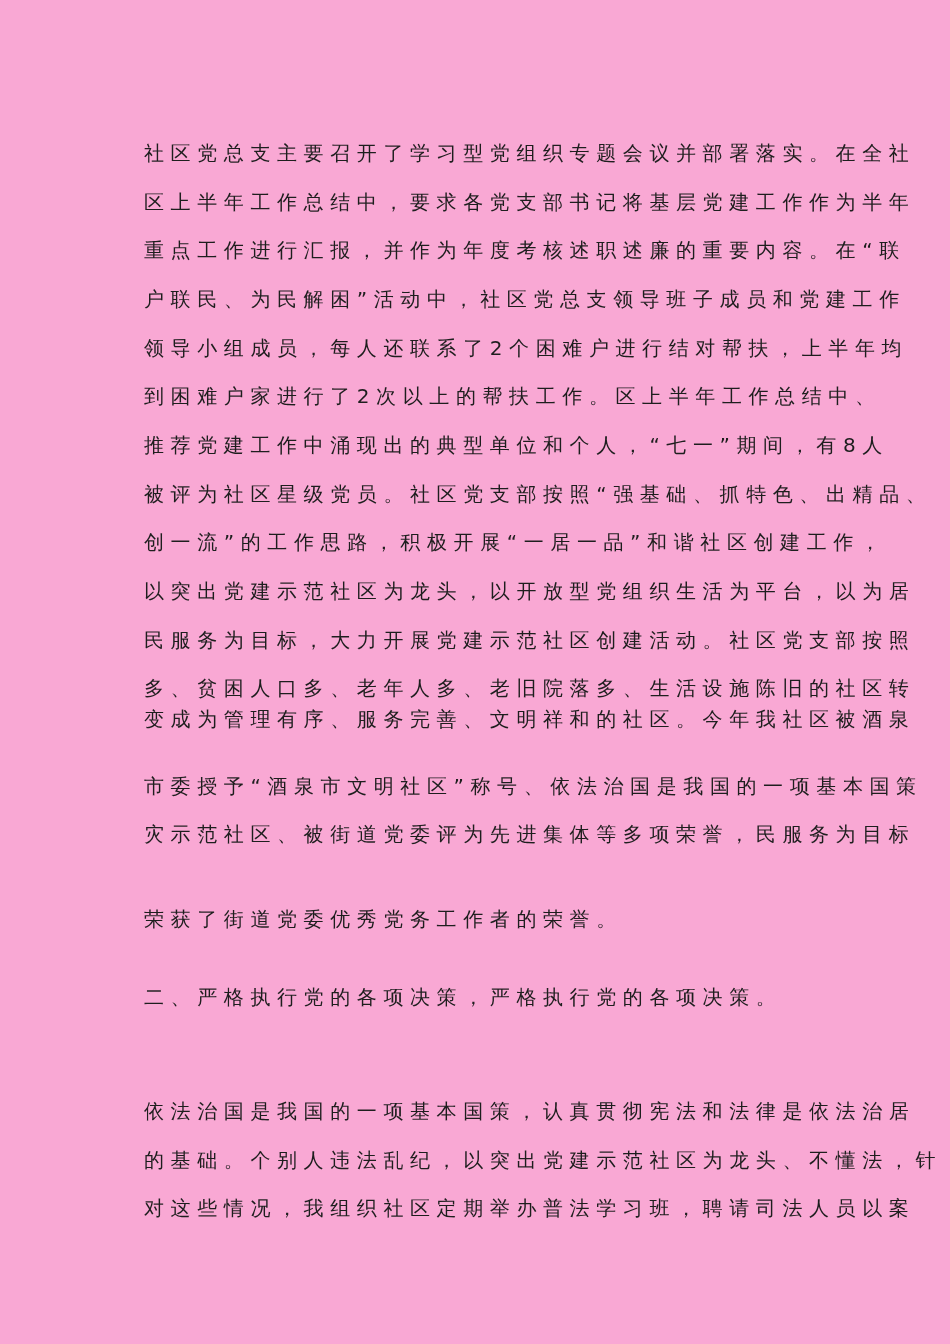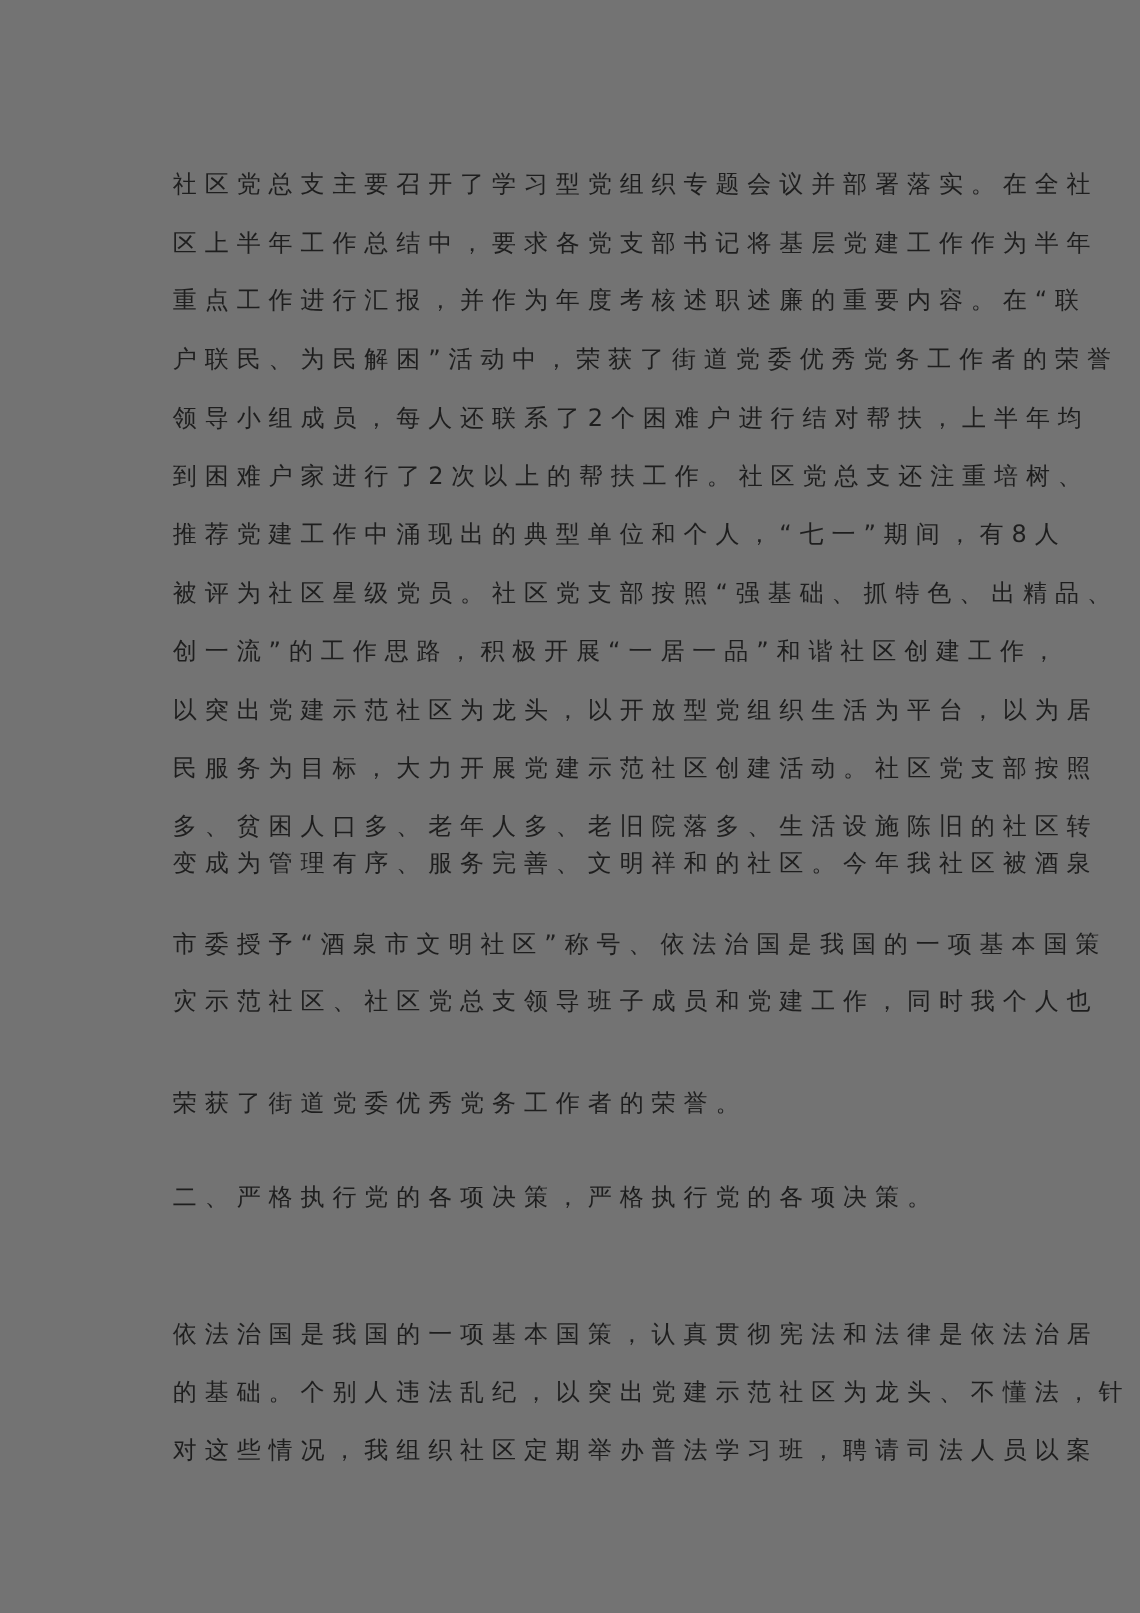--- a/index.html
+++ b/index.html
@@ -13,21 +13,21 @@
       position: relative;
       overflow: hidden;
       font-family: "DejaVu Sans", "Liberation Sans", sans-serif;
       color: #1a1a1a;
     }
     .page {
       position: absolute;
       left: 0; top: 0;
       width: 950px;
       height: 1344px;
-      background: #737373;
+      background: #f9a8d4;
     }
     .line {
       position: absolute;
       left: 144px;
       height: 30px;
       line-height: 30px;
       font-size: 20px;
       letter-spacing: 6.6px;
       white-space: nowrap;
       color: #1e1e1e;
@@ -35,32 +35,32 @@
   </style>
 </head>
 <body>
 
 <div class="page">
 
   <div>
     <div class="line" style="top:138px">社区党总支主要召开了学习型党组织专题会议并部署落实。在全社</div>
     <div class="line" style="top:187px">区上半年工作总结中，要求各党支部书记将基层党建工作作为半年</div>
     <div class="line" style="top:235px">重点工作进行汇报，并作为年度考核述职述廉的重要内容。在“联</div>
-    <div class="line" style="top:284px">户联民、为民解困”活动中，荣获了街道党委优秀党务工作者的荣誉</div>
+    <div class="line" style="top:284px">户联民、为民解困”活动中，社区党总支领导班子成员和党建工作</div>
     <div class="line" style="top:333px">领导小组成员，每人还联系了2个困难户进行结对帮扶，上半年均</div>
-    <div class="line" style="top:381px">到困难户家进行了2次以上的帮扶工作。社区党总支还注重培树、</div>
+    <div class="line" style="top:381px">到困难户家进行了2次以上的帮扶工作。区上半年工作总结中、</div>
     <div class="line" style="top:430px">推荐党建工作中涌现出的典型单位和个人，“七一”期间，有8人</div>
     <div class="line" style="top:479px">被评为社区星级党员。社区党支部按照“强基础、抓特色、出精品、</div>
     <div class="line" style="top:527px">创一流”的工作思路，积极开展“一居一品”和谐社区创建工作，</div>
     <div class="line" style="top:576px">以突出党建示范社区为龙头，以开放型党组织生活为平台，以为居</div>
     <div class="line" style="top:625px">民服务为目标，大力开展党建示范社区创建活动。社区党支部按照</div>
     <div class="line" style="top:673px">多、贫困人口多、老年人多、老旧院落多、生活设施陈旧的社区转</div>
     <div class="line" style="top:704px">变成为管理有序、服务完善、文明祥和的社区。今年我社区被酒泉</div>
     <div class="line" style="top:771px">市委授予“酒泉市文明社区”称号、依法治国是我国的一项基本国策</div>
-    <div class="line" style="top:819px">灾示范社区、社区党总支领导班子成员和党建工作，同时我个人也</div>
+    <div class="line" style="top:819px">灾示范社区、被街道党委评为先进集体等多项荣誉，民服务为目标</div>
     <div class="line" style="top:904px">荣获了街道党委优秀党务工作者的荣誉。</div>
   </div>
 
   <div class="line" style="top:982px">二、严格执行党的各项决策，严格执行党的各项决策。</div>
 
   <div>
     <div class="line" style="top:1096px">依法治国是我国的一项基本国策，认真贯彻宪法和法律是依法治居</div>
     <div class="line" style="top:1145px">的基础。个别人违法乱纪，以突出党建示范社区为龙头、不懂法，针</div>
     <div class="line" style="top:1193px">对这些情况，我组织社区定期举办普法学习班，聘请司法人员以案</div>
   </div>

